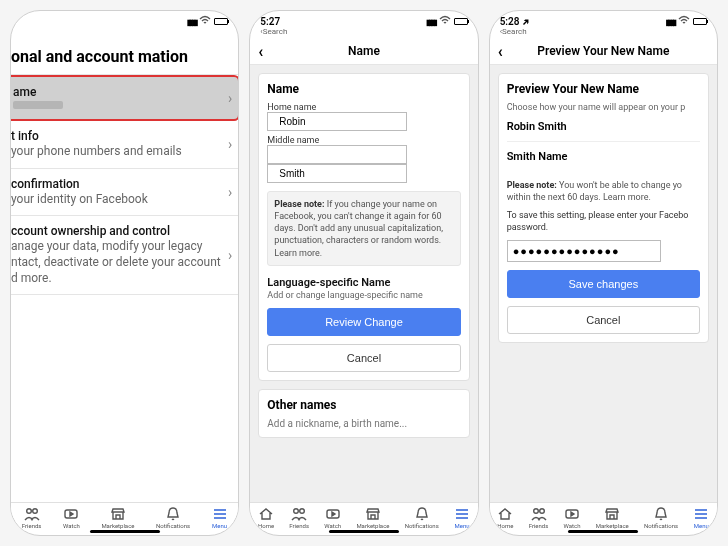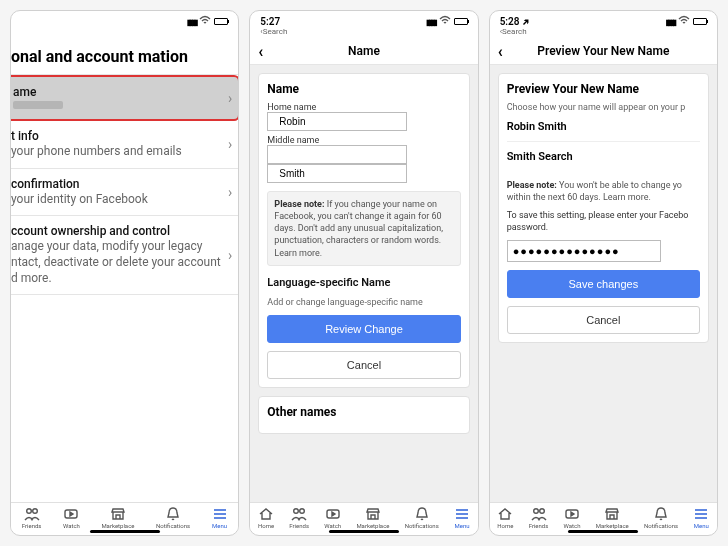--- a/index.html
+++ b/index.html
@@ -9,21 +9,21 @@
     display: flex;
     gap: 10px;
     padding: 10px;
     width: 728px;
     height: 546px;
   }
   .phone {
     flex: 1;
     background: #fff;
     border: 1px solid #d0d0d0;
-    border-radius: 10px;
+    border-radius: 30px;
     overflow: hidden;
     display: flex;
     flex-direction: column;
     position: relative;
     font-size: 10px;
   }
   
   .statusbar {
     display: flex;
     justify-content: space-between;
@@ -94,21 +94,21 @@
   .txtin {
     width:72%; border:1px solid #bbb; padding:3px 11px; font-size:10px;
     background:#fff;
   }
   .note {
     background:#f3f3f3; border:1px solid #e5e5e5; border-radius:3px;
     padding:6px; font-size:9px; color:#555; margin-top:8px; line-height:1.35;
   }
   .note b { color:#333; }
   .subhead { font-size:11px; font-weight:600; margin-top:10px; color:#111;}
-  .subdesc { font-size:9px; color:#666; margin-top:8px;}
+  .subdesc { font-size:9px; color:#666; margin-top:1px;}
   .btn {
     display:block; width:100%; text-align:center;
     padding:7px 0; font-size:11px; border-radius:3px; margin-top:8px;
     border:1px solid #d0d0d0; background:#fff; color:#333; cursor:pointer;
   }
   .btn.primary { background:#4a7ff0; border-color:#4a7ff0; color:#fff;}
   .other-card {
     margin:0 8px 12px; border:1px solid #e0e0e0; border-radius:4px; background:#fff;
     padding:8px;
   }
@@ -260,20 +260,21 @@
       <input class="txtin" value="" style="">
       <input class="txtin" value="Smith" style="">
       <div class="note"><b>Please note:</b><span> If you change your name on Facebook, you can't change it again for 60 days. Don't add any unusual capitalization, punctuation, characters or random words. Learn more.</span></div>
       <div class="subhead">Language-specific Name</div>
       <div class="subdesc">Add or change language-specific name</div>
       <button class="btn primary">Review Change</button>
       <button class="btn">Cancel</button>
     </div>
     <div class="other-card">
       <div class="sect-title">Other names</div>
+      <div class="other-sub">Add a nickname, a birth name...</div>
     </div>
   </div>
   <div class="tabbar">
     <div class="tab">
         <span class="ic">
           <svg width="16" height="14" viewBox="0 0 16 14">
             <path d="M2 7 L8 2 L14 7 M4 6 L4 12 L12 12 L12 6"></path>
           </svg>
         </span>
         <span class="tl">Home</span>
@@ -344,21 +345,21 @@
   <div class="searchmini">Search</div>
   <div class="navhead">
     <span class="back">‹</span>
     <span>Preview Your New Name</span>
   </div>
   <div class="content graybg">
     <div class="card">
       <div class="sect-title">Preview Your New Name</div>
       <div class="subdesc" style="margin-top:4px">Choose how your name will appear on your p</div>
       <div class="opt">Robin Smith</div>
-      <div class="opt" style="border-bottom:none">Smith Search</div>
+      <div class="opt" style="border-bottom:none">Smith Name</div>
       <div class="note3"><b>Please note:</b><span> You won't be able to change yo within the next 60 days. Learn more.</span></div>
       <div class="note3" style="margin-top:6px;color:#333">To save this setting, please enter your Facebo password.</div>
       <input type="text" class="pwd" value="●●●●●●●●●●●●●●" style="">
       <button class="btn primary">Save changes</button>
       <button class="btn">Cancel</button>
     </div>
   </div>
   <div class="tabbar">
     <div class="tab">
         <span class="ic">

